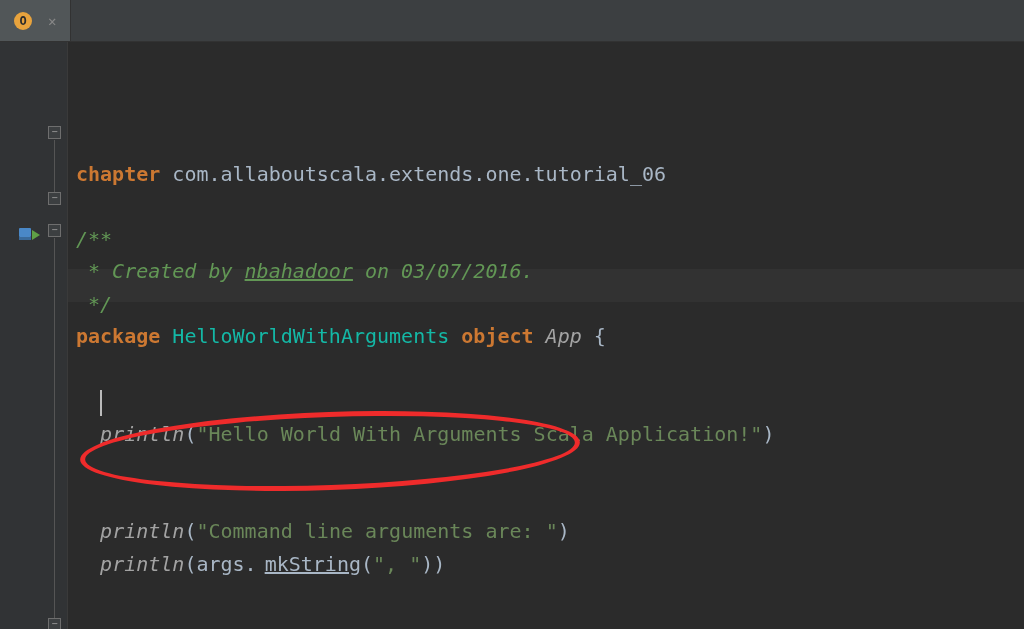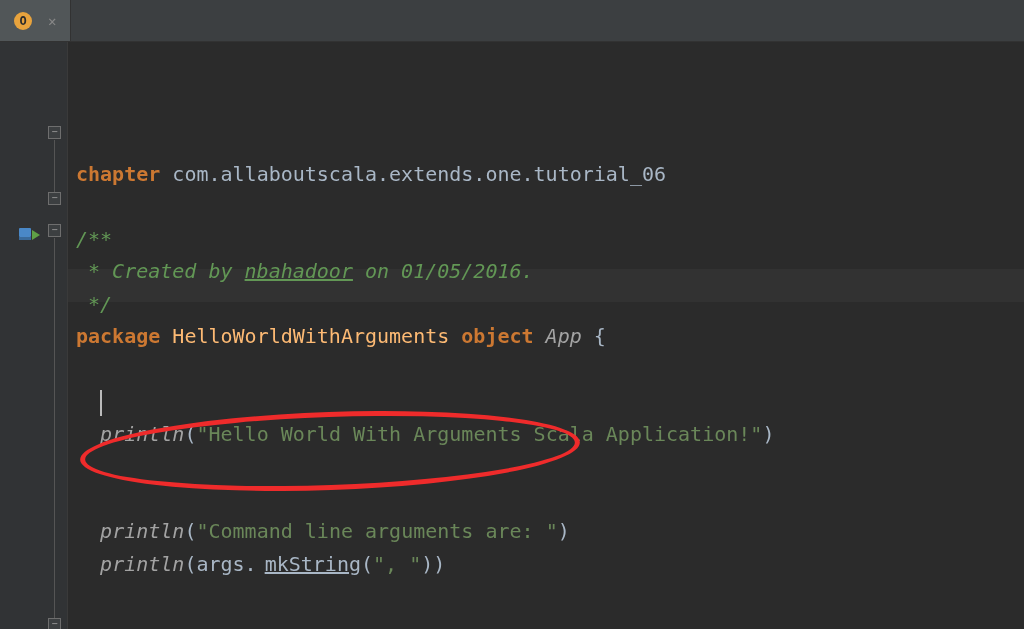--- a/index.html
+++ b/index.html
@@ -73,21 +73,21 @@
       padding: 18px 0 0 8px;
       position: relative;
       line-height: 32.5px;
       white-space: pre;
       color: #a9b7c6;
     }
     .kw-orange { color: #cc7832; font-weight: bold; }
     .pkg-path { color: #a9b7c6; }
     .comment { color: #629755; font-style: italic; }
     .comment-underline { text-decoration: underline; }
-    .obj-name { color: #fdba74; }
+    .obj-name { color: #14b8a6; }
     .fn-italic { color: #a3a3a3; font-style: italic; }
     .str { color: #6a8759; }
     .mk-underline { text-decoration: underline; color:#a9b7c6;padding-left:8px; }
     .paren { color: #a9b7c6; }
     .caret-line {
       display: inline-block;
       width: 2px;
       height: 26px;
       background: #bbbbbb;
       vertical-align: middle;
@@ -170,21 +170,21 @@
         <polygon points="14,5 22,10 14,15" fill="#5fa046"></polygon>
       </svg>
     </div>
   </div>
 
   <div class="code-area">
     <div class="current-line-bg" style="top:227px;"></div>
     <div class="code-content"><span class="kw-orange">chapter</span><span class="pkg-path"> com.allaboutscala.extends.one.tutorial_06</span>
 
 <span class="comment">/**</span>
-<span class="comment"><span> * Created by </span><span class="comment-underline">nbahadoor</span><span> on 01/05/2016.</span></span>
+<span class="comment"><span> * Created by </span><span class="comment-underline">nbahadoor</span><span> on 03/07/2016.</span></span>
 <span class="comment"> */</span>
 <span class="kw-orange">package</span><span class="obj-name"> HelloWorldWithArguments </span><span class="kw-orange">object</span><span class="fn-italic"> App </span><span class="paren">{</span>
 
   <span class="caret-line"></span>
   <span class="fn-italic">println</span><span class="paren">(</span><span class="str">"Hello World With Arguments Scala Application!"</span><span class="paren">)</span>
 
 
   <span class="fn-italic">println</span><span class="paren">(</span><span class="str">"Command line arguments are: "</span><span class="paren">)</span>
   <span class="fn-italic">println</span><span class="paren">(args.</span><span class="mk-underline">mkString</span><span class="paren">(</span><span class="str">", "</span><span class="paren">))</span>
 

